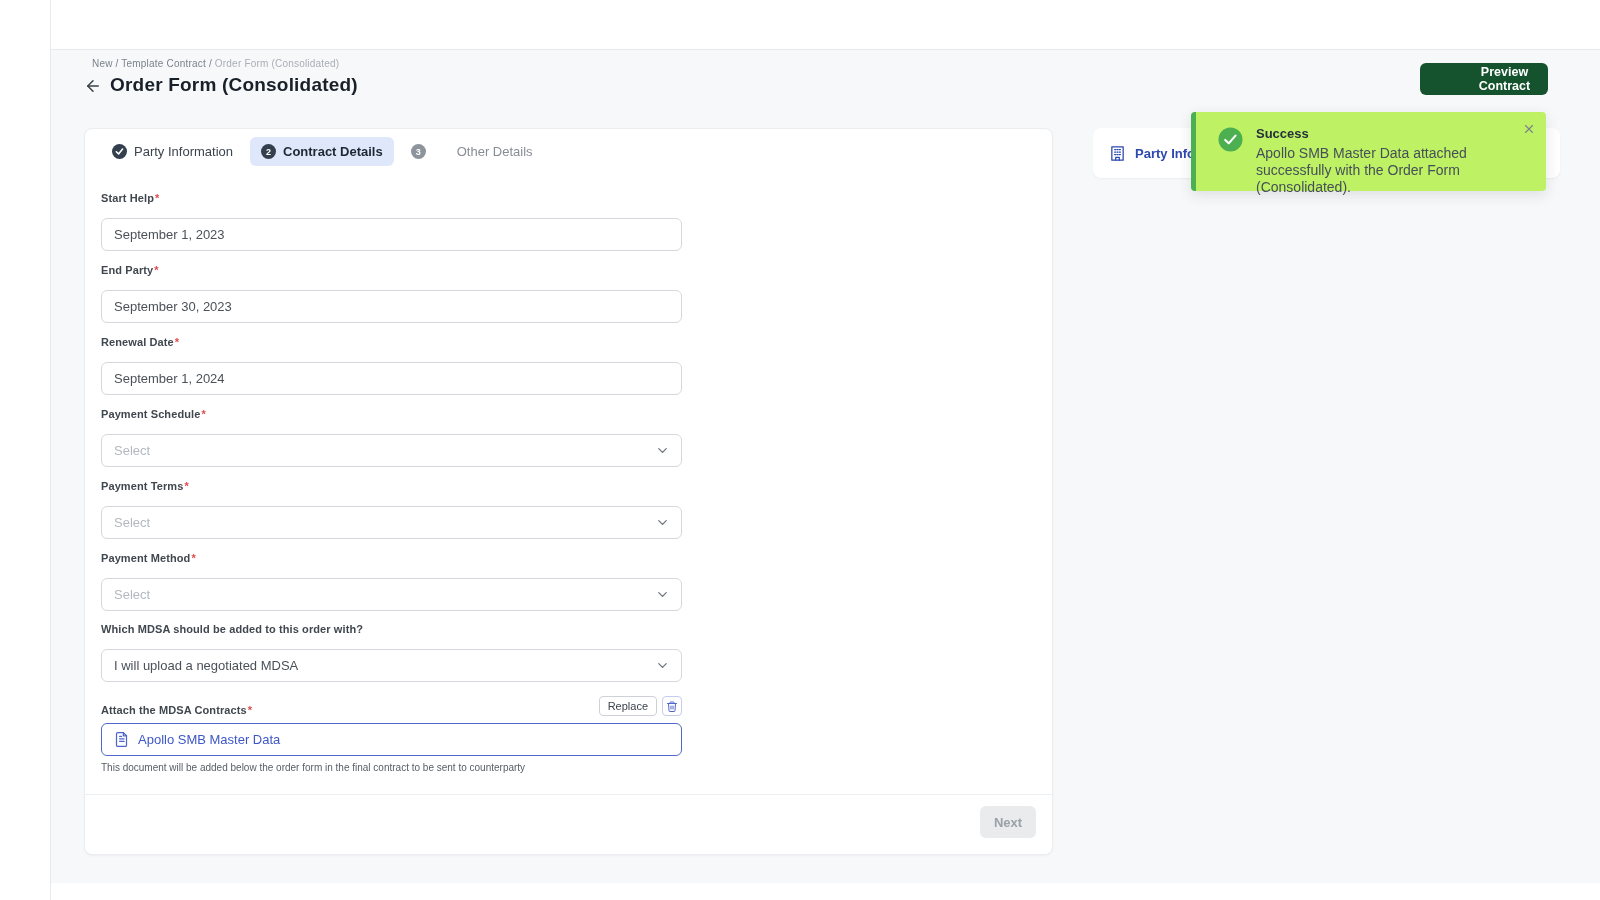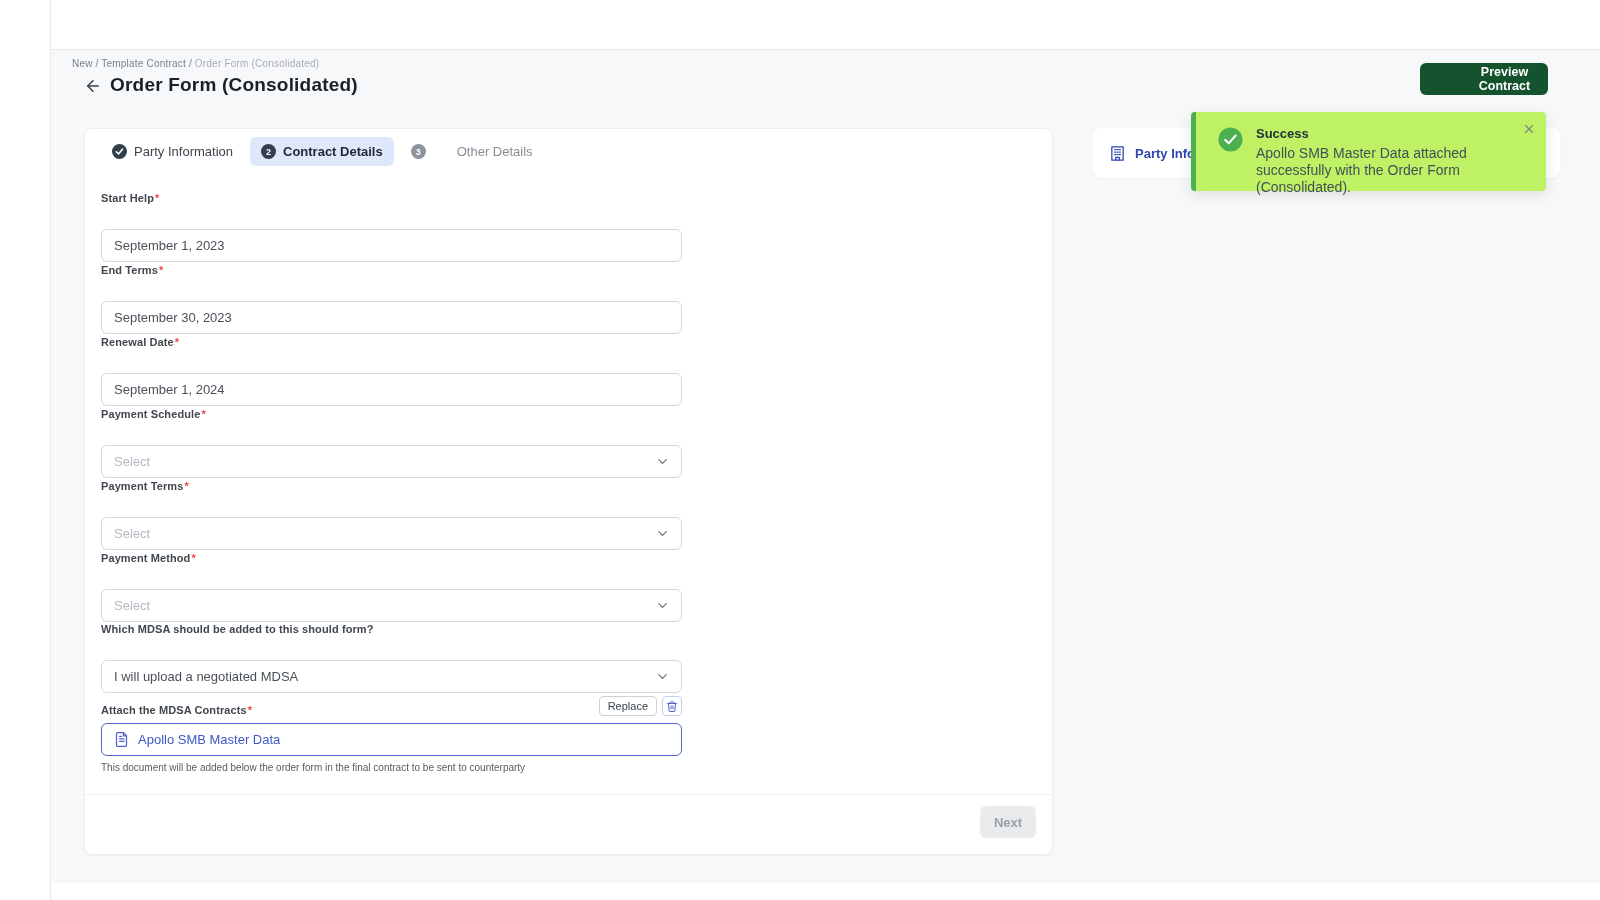--- a/index.html
+++ b/index.html
@@ -21,21 +21,21 @@
   .badge { position:absolute; left:11px; top:-5px; min-width:13px; height:13px; background:#e5484d; border-radius:8px; color:#fff; font-size:8px; font-weight:700; display:flex; align-items:center; justify-content:center; border:1.5px solid #fff; }
   .qa-pill { left:1349px; top:14px; width:74px; height:22px; border:1px solid #dadde2; border-radius:12px; display:flex; align-items:center; gap:5px; padding:0 7px; background:#fff; cursor:pointer; }
   .qa-key { background:#e5ebfa; color:#3b5bd7; border-radius:4px; font-size:10px; font-weight:700; padding:1px 5px; }
   .qa-label { font-size:10px; font-style:italic; color:#b2b8c1; white-space:nowrap; }
   .hdr-divider { left:1432px; top:12px; width:1px; height:26px; background:#e7e9ec; }
   .avatar { left:1443px; top:12px; width:26px; height:26px; border-radius:7px; background:#dd9d41; color:#fff; font-size:10px; font-weight:700; display:flex; align-items:center; justify-content:center; }
   .user-name { left:1476px; top:17px; font-size:13px; color:#26313c; }
   .user-chevron { left:1537px; top:18px; width:15px; height:15px; color:#3a434d; cursor:pointer; }
 
   
-  .breadcrumb { left:72px; top:58px; font-size:10px; color:#7a828c; letter-spacing:.2px; }
+  .breadcrumb { left:92px; top:58px; font-size:10px; color:#7a828c; letter-spacing:.2px; }
   .breadcrumb .dim { color:#a8aeb6; }
   .back-arrow { left:84px; top:77px; width:18px; height:18px; cursor:pointer; }
   .page-title { left:110px; top:74px; font-size:19px; font-weight:700; color:#18202a; letter-spacing:.2px; }
   .preview-btn { left:1420px; top:63px; width:128px; height:32px; background:#14532d; border:none; border-radius:6px; color:#fff; font-size:12.5px; font-weight:600; cursor:pointer; font-family:"Liberation Sans",sans-serif;padding-left:41px; }
 
   
   .main-card { left:84px; top:128px; width:969px; height:727px; background:#fff; border:1px solid #ebedf0; border-radius:8px; box-shadow:0 1px 2px rgba(20,30,50,.04); }
   .tabbar { position:absolute; left:16px; top:8px; display:flex; align-items:center; gap:6px; }
   .tab { display:flex; align-items:center; gap:7px; padding:7px 11px; border-radius:6px; cursor:pointer; }
   .tab .num { width:15px; height:15px; border-radius:50%; color:#fff; font-size:9px; font-weight:700; display:flex; align-items:center; justify-content:center; }
@@ -44,21 +44,21 @@
   .tab-active .num { background:#333f4d; }
   .tab-active .tab-label { font-size:13px; color:#1f2733; font-weight:600; }
   .tab-next .num { background:#8d949c; }
   .tab-next .tab-label { font-size:13px; color:#868d96; font-weight:500;margin-left:24px; }
 
   .field { position:absolute; left:16px; width:581px; }
   .flabel { font-size:11px; font-weight:700; color:#40474f; letter-spacing:.1px; }
   .req { color:#e5484d; margin-left:1px; }
   .finput { width:581px; height:33px; border:1px solid #d5d8dd; border-radius:6px; padding:0 12px; font-size:13px; color:#4a5158; background:#fff; font-family:"Liberation Sans",sans-serif; outline:none; }
   .finput::placeholder { color:#b3b9c0; }
-  .fwrap { position:relative; margin-top:25px; }
+  .fwrap { position:relative; margin-top:14px; }
   .sel-chevron { position:absolute; right:12px; top:9px; width:15px; height:15px; color:#6d747c; pointer-events:none; }
 
   .attach-head { display:flex; align-items:flex-end; justify-content:space-between; }
   .attach-actions { display:flex; gap:5px; align-items:center; }
   .replace-btn { height:20px; padding:0 8px; border:1px solid #ced2d8; border-radius:4px; background:#fff; font-size:11px; color:#3c444e; cursor:pointer; font-family:"Liberation Sans",sans-serif; }
   .trash-btn { width:20px; height:20px; border:1px solid #c6cdec; border-radius:4px; background:#fff; display:flex; align-items:center; justify-content:center; cursor:pointer; }
   .file-chip { margin-top:7px; width:581px; height:33px; border:1.5px solid #5068cc; border-radius:6px; display:flex; align-items:center; gap:9px; padding:4px 12px; cursor:pointer; background:#fff; }
   .file-chip-label { font-size:13px; color:#3d57c7; }
   .helper { margin-top:6px; font-size:10px; color:#565e67; }
 
@@ -248,21 +248,21 @@
       <span class="tab-label">Other Details</span>
     </div>
   </div>
 
   <div class="field" style="top:63px;">
     <div class="flabel"><span>Start Help</span><span class="req">*</span></div>
     <div class="fwrap"><input class="finput" readonly="" value="September 1, 2023" style=""></div>
   </div>
 
   <div class="field" style="top:135px;">
-    <div class="flabel"><span>End Terms</span><span class="req">*</span></div>
+    <div class="flabel"><span>End Party</span><span class="req">*</span></div>
     <div class="fwrap"><input class="finput" readonly="" value="September 30, 2023" style=""></div>
   </div>
 
   <div class="field" style="top:207px;">
     <div class="flabel"><span>Renewal Date</span><span class="req">*</span></div>
     <div class="fwrap"><input class="finput" readonly="" value="September 1, 2024" style=""></div>
   </div>
 
   <div class="field" style="top:279px;">
     <div class="flabel"><span>Payment Schedule</span><span class="req">*</span></div>
@@ -294,21 +294,21 @@
       <input class="finput" readonly="" placeholder="Select" style="">
       <span class="sel-chevron">
           <svg width="15" height="15" viewBox="0 0 24 24" fill="none" stroke="currentColor" stroke-width="2" stroke-linecap="round">
             <path d="m6 9 6 6 6-6"></path>
           </svg>
         </span>
     </div>
   </div>
 
   <div class="field" style="top:494px;">
-    <div class="flabel">Which MDSA should be added to this should form?</div>
+    <div class="flabel">Which MDSA should be added to this order with?</div>
     <div class="fwrap">
       <input class="finput" readonly="" value="I will upload a negotiated MDSA" style="">
       <span class="sel-chevron">
           <svg width="15" height="15" viewBox="0 0 24 24" fill="none" stroke="currentColor" stroke-width="2" stroke-linecap="round">
             <path d="m6 9 6 6 6-6"></path>
           </svg>
         </span>
     </div>
   </div>
 

